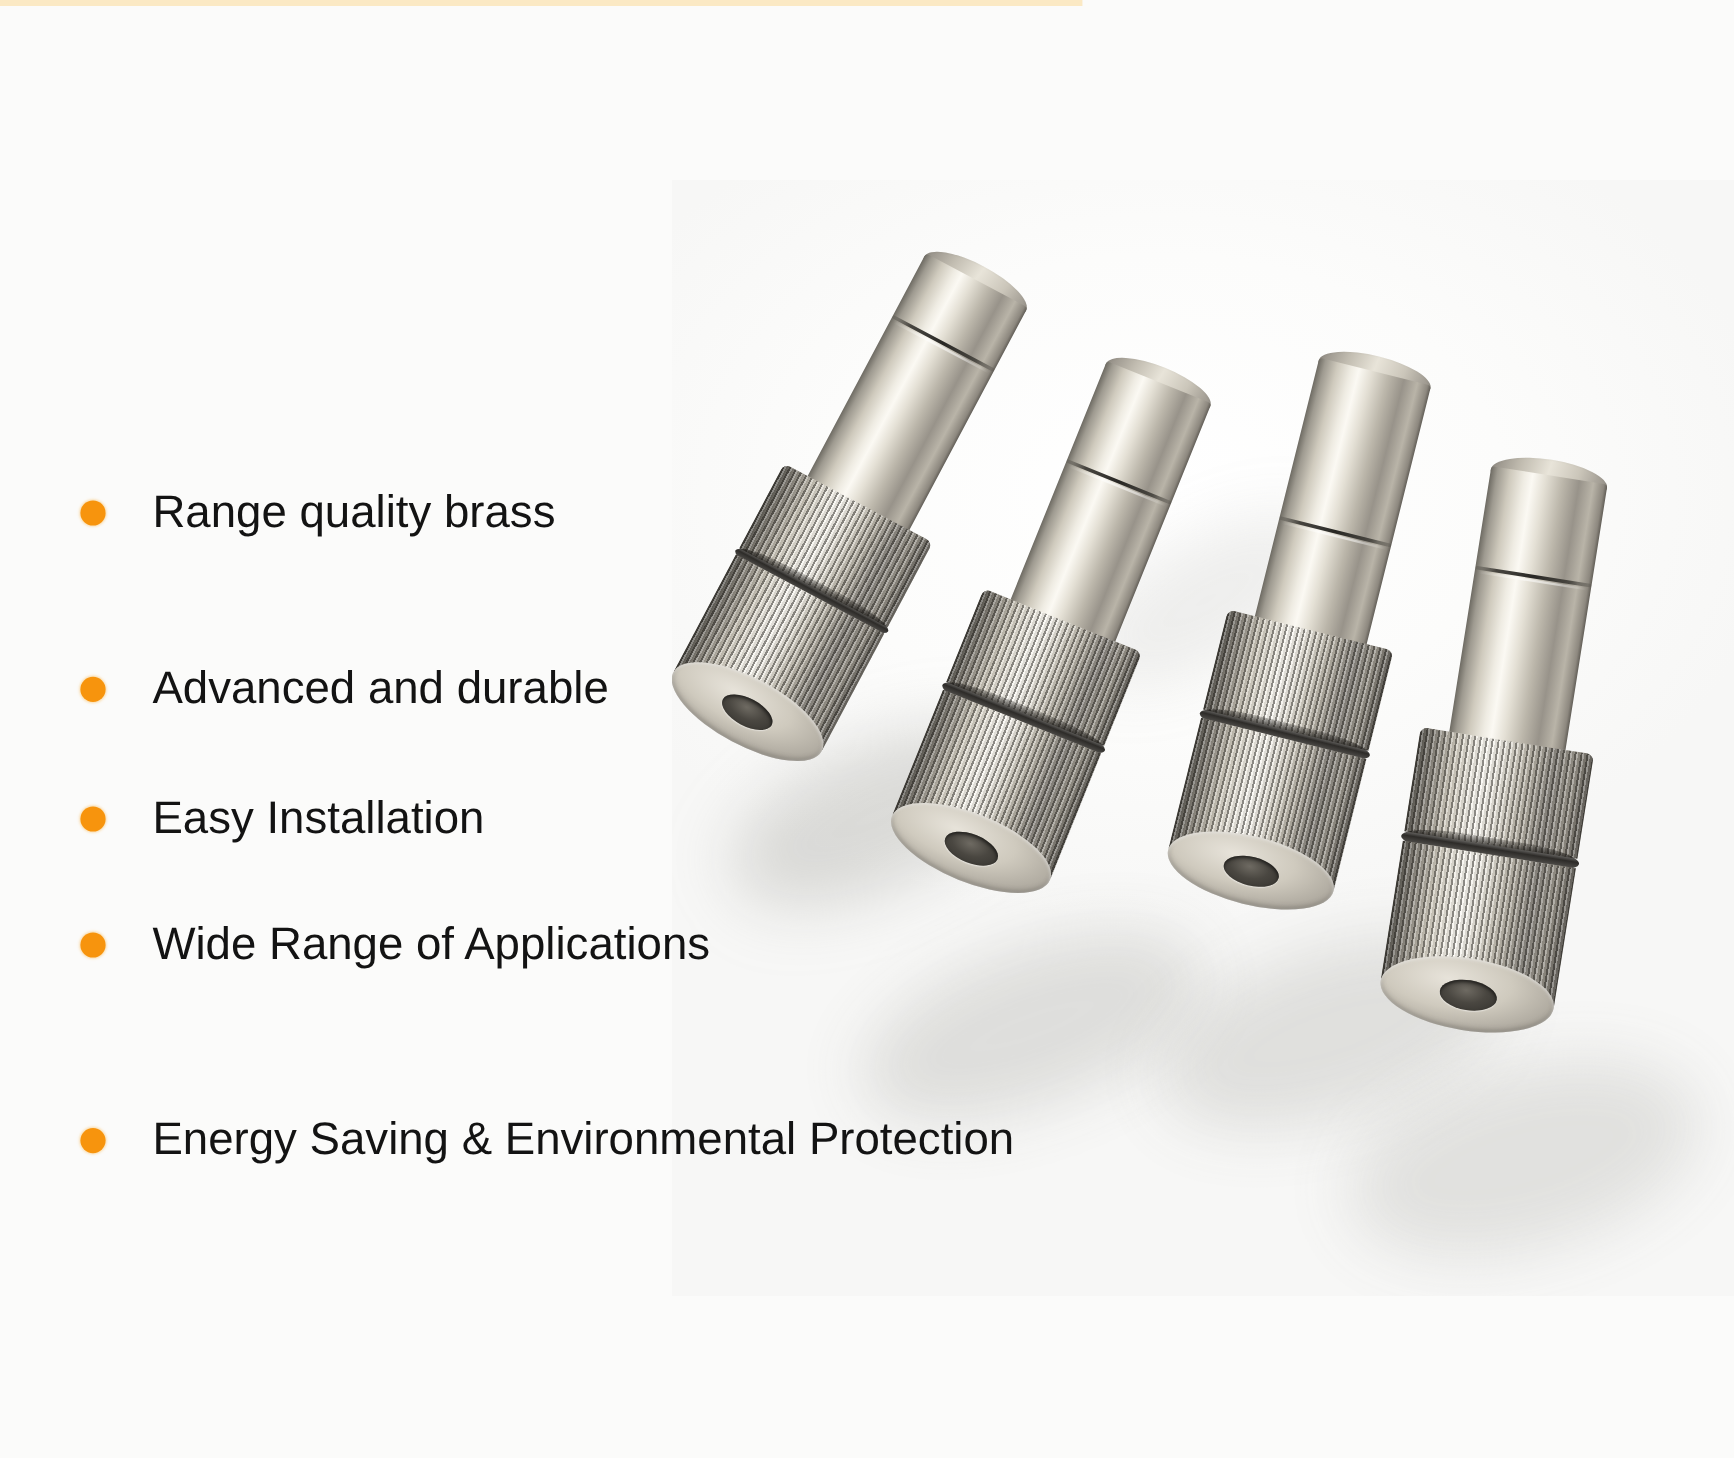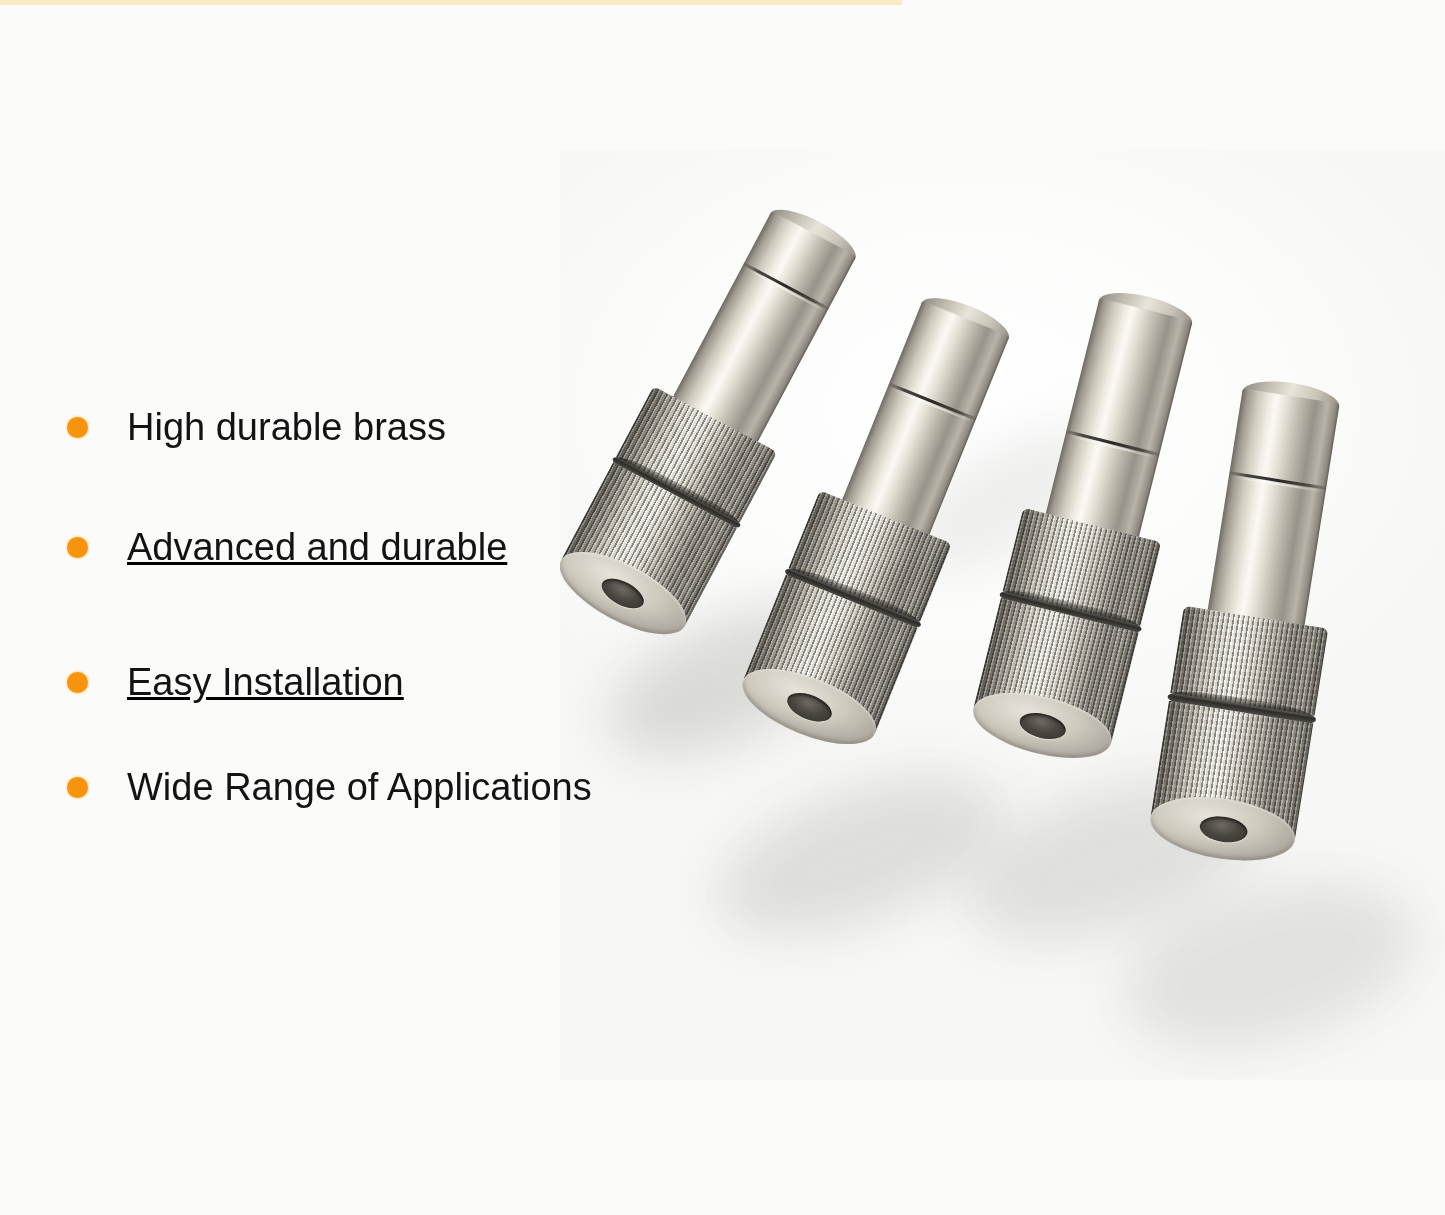--- a/index.html
+++ b/index.html
@@ -299,34 +299,38 @@
       </div>
       <div class="endface" style="left:32px; top:412px; width:146px; height:60px;"></div>
       <div class="orifice" style="left:82px; top:430px; width:48px; height:25px;"></div>
     </div>
   </div>
 
   <div class="bullet-list">
 
     <div class="bullet-row" style="top:404px;">
       <span class="bullet-dot"></span>
-      <span class="bullet-label">High durable brass</span>
-    </div>
-
-    <div class="bullet-row" style="top:524px;text-decoration:underline;">
+      <span class="bullet-label">Range quality brass</span>
+    </div>
+
+    <div class="bullet-row" style="top:551px;">
       <span class="bullet-dot"></span>
       <span class="bullet-label">Advanced and durable</span>
     </div>
 
-    <div class="bullet-row" style="top:659px;text-decoration:underline;">
+    <div class="bullet-row" style="top:659px;">
       <span class="bullet-dot"></span>
       <span class="bullet-label">Easy Installation</span>
     </div>
 
     <div class="bullet-row" style="top:764px;">
       <span class="bullet-dot"></span>
       <span class="bullet-label">Wide Range of Applications</span>
     </div>
 
+    <div class="bullet-row" style="top:927px;">
+      <span class="bullet-dot"></span>
+      <span class="bullet-label">Energy Saving &amp; Environmental Protection</span>
+    </div>
 
   </div>
 
 </div>
 
 </body></html>

